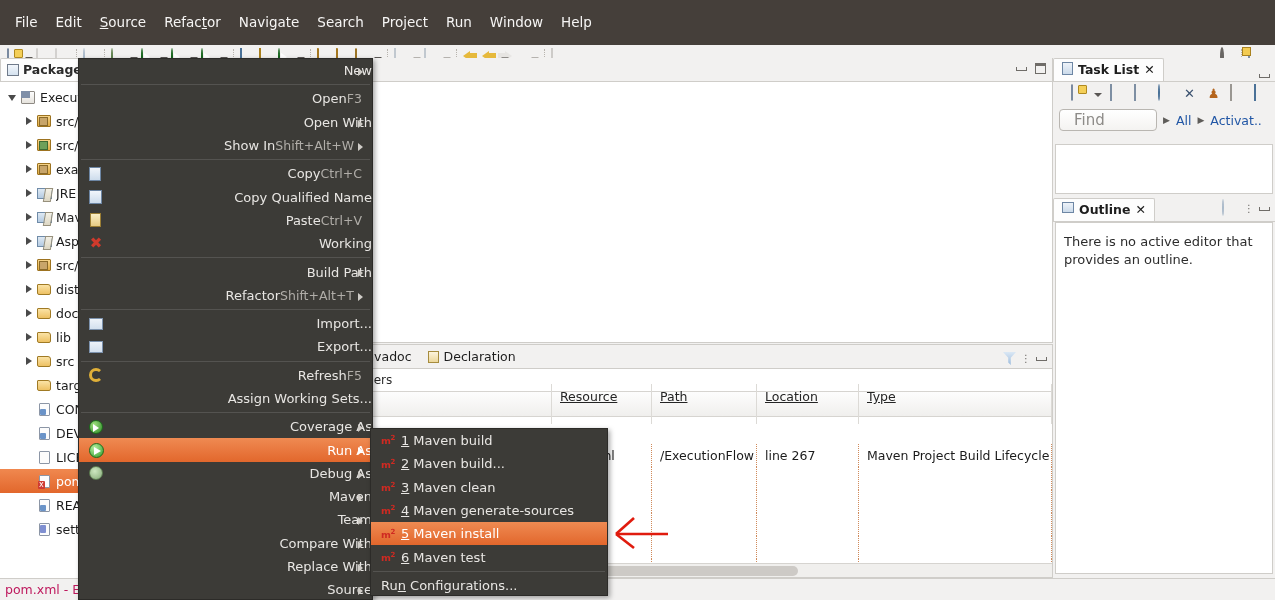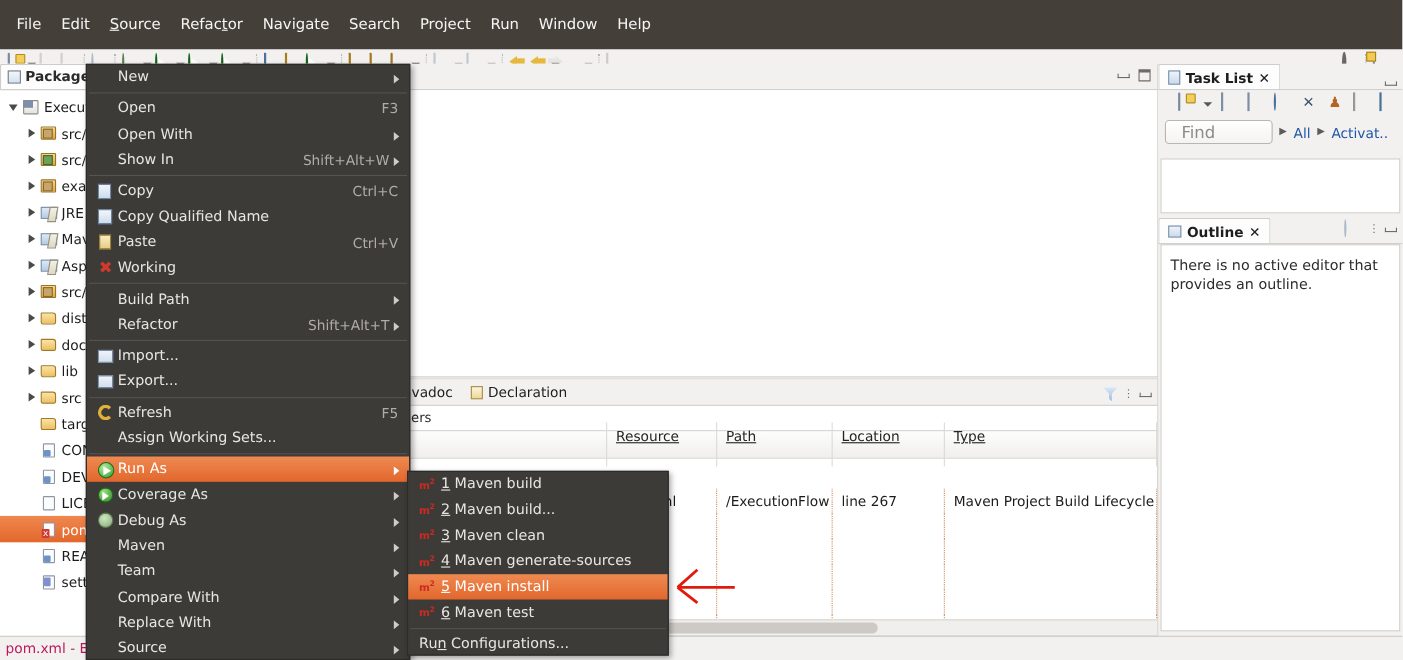--- a/index.html
+++ b/index.html
@@ -134,21 +134,21 @@
   .edit-btns { position:absolute; right:6px; top:5px; display:flex; gap:8px; align-items:center;}
   .minbox { width:11px;height:4px;border:1px solid #6f6c68; border-top:none; }
   .maxbox { width:11px;height:11px;border:1px solid #6f6c68; border-top-width:3px; }
   .editor-body { background:#ffffff; position:absolute; top:24px; left:0; right:0; bottom:0;}
 
   
   .rightcol { position:absolute; right:0; top:0; width:222px; bottom:0; background:#f2f1f0; }
   .tasklist { position:absolute; top:0; left:0; right:0; height:140px; }
   .panel-tabrow { height:24px; background:#f2f1f0; display:flex; align-items:flex-end; border-bottom:1px solid #cfcdc9;}
   .panel-tab {
-    display:flex; align-items:center; gap:5px; padding:3px 8px;
+    display:flex; gap:5px; padding:3px 8px;
     font-weight:bold; font-size:12.5px; color:#1d1d1d; height:23px;
     background:#fdfdfd; border:1px solid #cfcdc9; border-bottom:none; border-radius:2px 2px 0 0;
   }
   .paneltools { margin-left:auto; display:flex; align-items:center; gap:5px; padding:0 5px 3px 0;}
   .tl-toolbar { height:24px; display:flex; align-items:center; justify-content:flex-end; gap:5px; padding-right:4px; background:#f2f1f0;}
   .tl-findrow { height:28px; display:flex; align-items:center; gap:6px; padding:2px 4px 2px 6px; background:#f2f1f0;}
   .findbtn {
     width:98px; height:22px; border:1px solid #b9b6b1; border-radius:4px;
     background:linear-gradient(#ffffff,#f4f3f1); color:#8d8b88;
     display:flex; align-items:center; padding-left:14px; font-size:15px;
@@ -191,21 +191,21 @@
     position:absolute; left:78px; top:58px; width:295px; height:542px;
     background:#3c3b37; border:1px solid #2c2b28;
     box-shadow:2px 2px 5px rgba(0,0,0,.35); z-index:50; overflow:hidden;
   }
   .cmi {
     display:flex; align-items:center; height:23.3px; color:#e8e6e3;
     font-size:13px; padding-left:8px; position:relative; white-space:nowrap;
   }
   .cmi.hl { background:linear-gradient(#ef8a52,#e2672c); color:#ffffff; }
   .cmi .cico { width:20px; flex:0 0 20px; height:16px; position:relative; }
-  .cmi .ctext { flex:1; }
+  .cmi .ctext { flex:1;text-align:right; }
   .cmi .caccel { color:#b0ada8; font-size:12.5px; padding-right:10px; }
   .cmi .csub::after {
     content:""; position:absolute; right:9px; top:9px;
     border-top:4.5px solid transparent; border-bottom:4.5px solid transparent;
     border-left:5.5px solid #cfccc7;
   }
   .cmi.hl .csub::after { border-left-color:#ffffff; }
   .cmsep { height:1px; background:#545350; margin:2px 2px; }
 
   
@@ -689,32 +689,32 @@
           <span class="ci-ref"></span>
         </span>
       <span class="ctext">Refresh</span>
       <span class="caccel">F5</span>
     </div>
     <div class="cmi">
       <span class="cico"></span>
       <span class="ctext">Assign Working Sets...</span>
     </div>
     <div class="cmsep"></div>
+    <div class="cmi">
+      <span class="cico">
+          <span class="ci-cov"></span>
+        </span>
+      <span class="ctext">Coverage As</span>
+      <span class="csub"></span>
+    </div>
     <div class="cmi hl">
       <span class="cico">
           <span class="ci-run"></span>
         </span>
       <span class="ctext">Run As</span>
-      <span class="csub"></span>
-    </div>
-    <div class="cmi">
-      <span class="cico">
-          <span class="ci-cov"></span>
-        </span>
-      <span class="ctext">Coverage As</span>
       <span class="csub"></span>
     </div>
     <div class="cmi">
       <span class="cico">
           <span class="ci-dbg"></span>
         </span>
       <span class="ctext">Debug As</span>
       <span class="csub"></span>
     </div>
     <div class="cmi">

